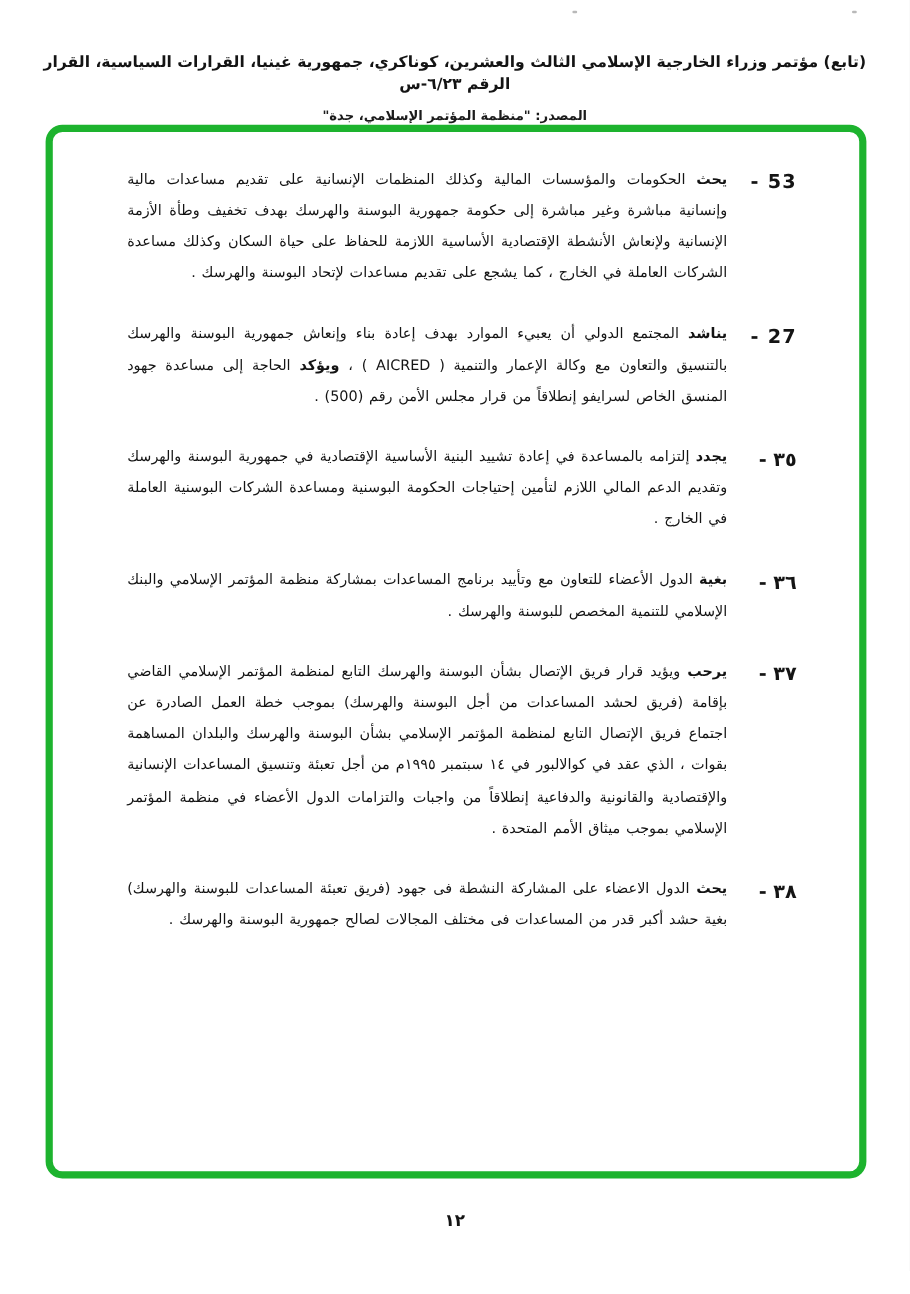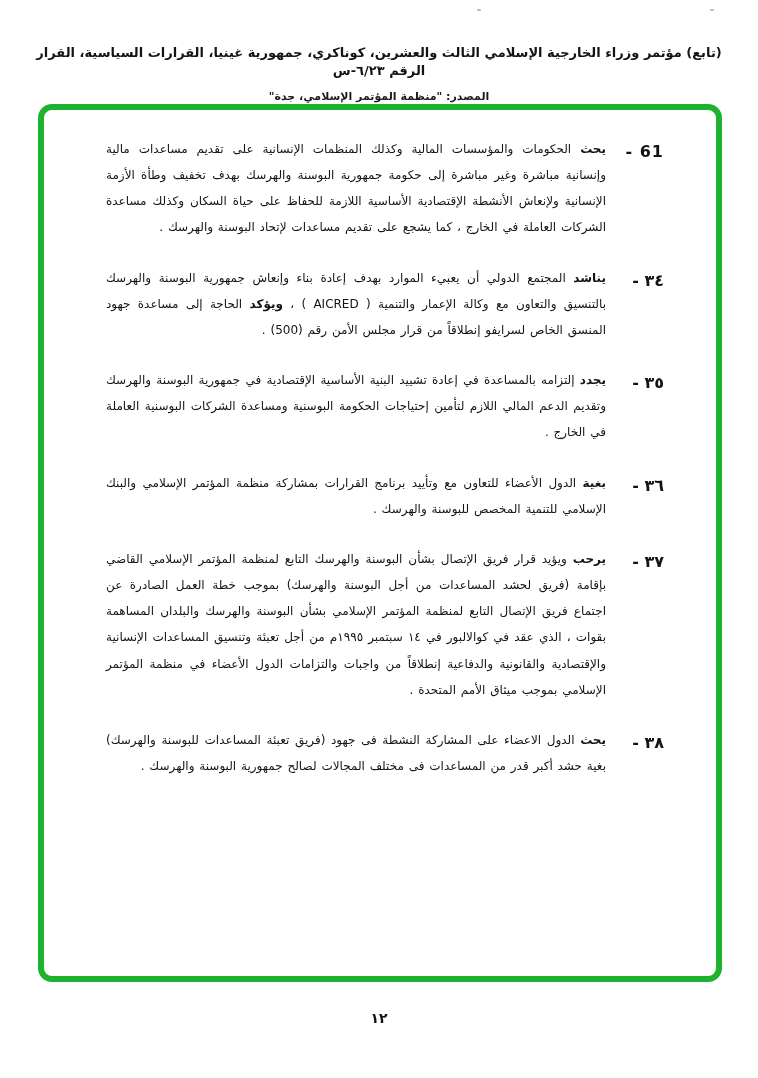--- a/index.html
+++ b/index.html
@@ -88,34 +88,34 @@
   <span class="speck s2"></span>
 
   <div class="header">
     <div class="line1">(تابع) مؤتمر وزراء الخارجية الإسلامي الثالث والعشرين، كوناكري، جمهورية غينيا، القرارات السياسية، القرار الرقم ٦/٢٣-س</div>
     <div class="line2">المصدر: "منظمة المؤتمر الإسلامي، جدة"</div>
   </div>
 
   <div class="border-box">
     <div class="items">
         <div class="item">
-          <span class="num">61 -</span>
+          <span class="num">53 -</span>
           <p class="body"><span class="run bold">يحث</span><span class="run"> الحكومات والمؤسسات المالية وكذلك المنظمات الإنسانية على تقديم مساعدات مالية وإنسانية مباشرة وغير مباشرة إلى حكومة جمهورية البوسنة والهرسك بهدف تخفيف وطأة الأزمة الإنسانية ولإنعاش الأنشطة الإقتصادية الأساسية اللازمة للحفاظ على حياة السكان وكذلك مساعدة الشركات العاملة في الخارج ، كما يشجع على تقديم مساعدات لإتحاد البوسنة والهرسك .</span></p>
         </div>
         <div class="item">
-          <span class="num">٣٤ -</span>
+          <span class="num">27 -</span>
           <p class="body"><span class="run bold">يناشد</span><span class="run"> المجتمع الدولي أن يعبيء الموارد بهدف إعادة بناء وإنعاش جمهورية البوسنة والهرسك بالتنسيق والتعاون مع وكالة الإعمار والتنمية ( AICRED ) ، </span><span class="run bold">ويؤكد</span><span class="run"> الحاجة إلى مساعدة جهود المنسق الخاص لسرايفو إنطلاقاً من قرار مجلس الأمن رقم (500) .</span></p>
         </div>
         <div class="item">
           <span class="num">٣٥ -</span>
           <p class="body"><span class="run bold">يجدد</span><span class="run"> إلتزامه بالمساعدة في إعادة تشييد البنية الأساسية الإقتصادية في جمهورية البوسنة والهرسك وتقديم الدعم المالي اللازم لتأمين إحتياجات الحكومة البوسنية ومساعدة الشركات البوسنية العاملة في الخارج .</span></p>
         </div>
         <div class="item">
           <span class="num">٣٦ -</span>
-          <p class="body"><span class="run bold">بغية</span><span class="run"> الدول الأعضاء للتعاون مع وتأييد برنامج القرارات بمشاركة منظمة المؤتمر الإسلامي والبنك الإسلامي للتنمية المخصص للبوسنة والهرسك .</span></p>
+          <p class="body"><span class="run bold">بغية</span><span class="run"> الدول الأعضاء للتعاون مع وتأييد برنامج المساعدات بمشاركة منظمة المؤتمر الإسلامي والبنك الإسلامي للتنمية المخصص للبوسنة والهرسك .</span></p>
         </div>
         <div class="item">
           <span class="num">٣٧ -</span>
           <p class="body"><span class="run bold">يرحب</span><span class="run"> ويؤيد قرار فريق الإتصال بشأن البوسنة والهرسك التابع لمنظمة المؤتمر الإسلامي القاضي بإقامة (فريق لحشد المساعدات من أجل البوسنة والهرسك) بموجب خطة العمل الصادرة عن اجتماع فريق الإتصال التابع لمنظمة المؤتمر الإسلامي بشأن البوسنة والهرسك والبلدان المساهمة بقوات ، الذي عقد في كوالالبور في ١٤ سبتمبر ١٩٩٥م من أجل تعبئة وتنسيق المساعدات الإنسانية والإقتصادية والقانونية والدفاعية إنطلاقاً من واجبات والتزامات الدول الأعضاء في منظمة المؤتمر الإسلامي بموجب ميثاق الأمم المتحدة .</span></p>
         </div>
         <div class="item">
           <span class="num">٣٨ -</span>
           <p class="body"><span class="run bold">يحث</span><span class="run"> الدول الاعضاء على المشاركة النشطة فى جهود (فريق تعبئة المساعدات للبوسنة والهرسك) بغية حشد أكبر قدر من المساعدات فى مختلف المجالات لصالح جمهورية البوسنة والهرسك .</span></p>
         </div>
       </div>

